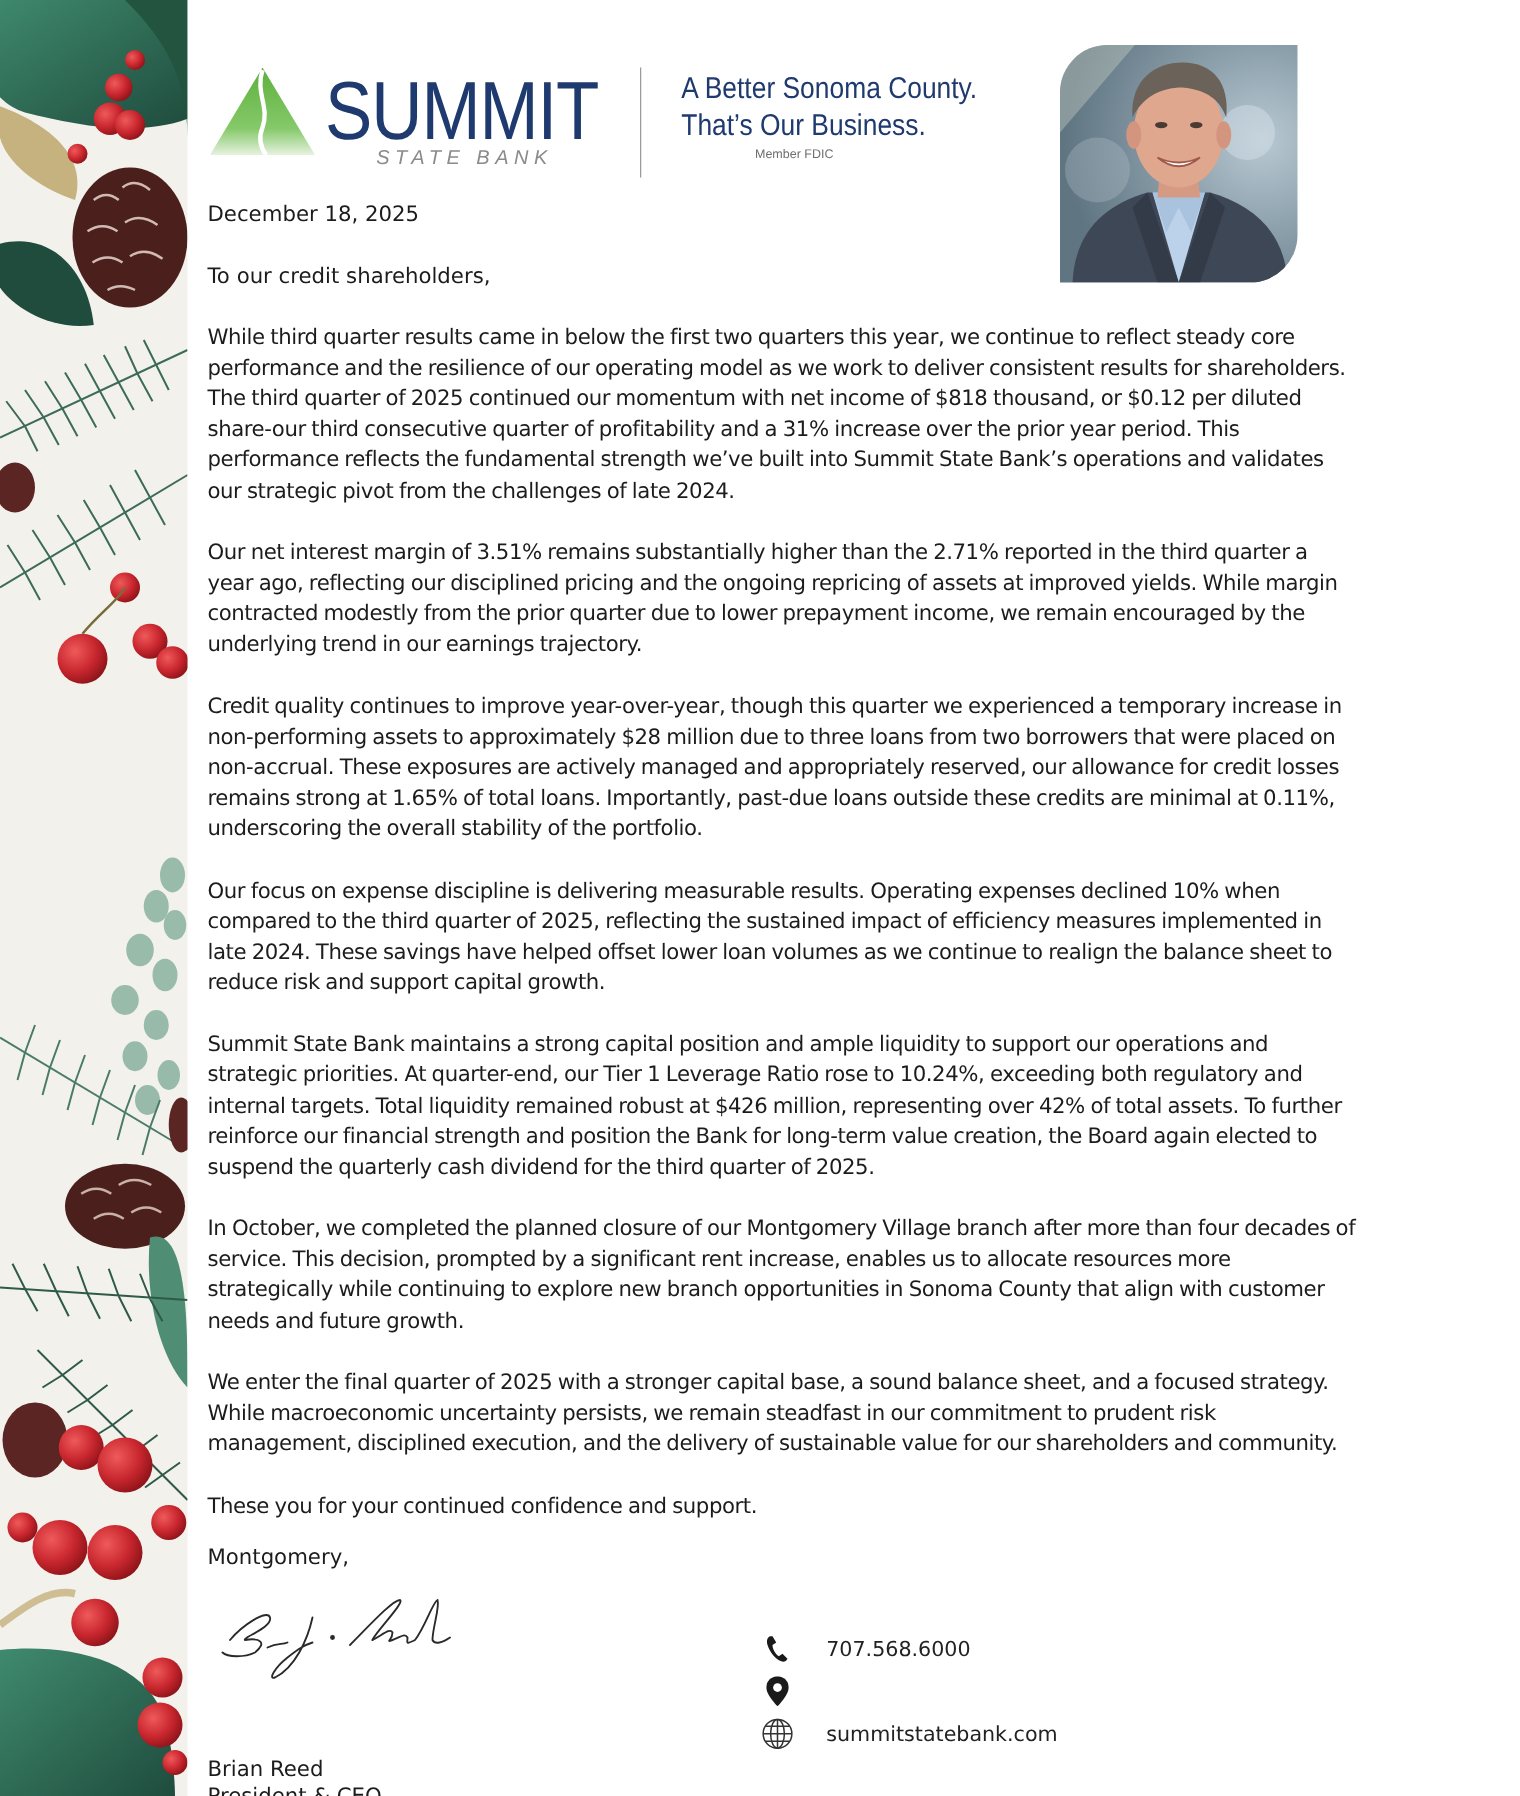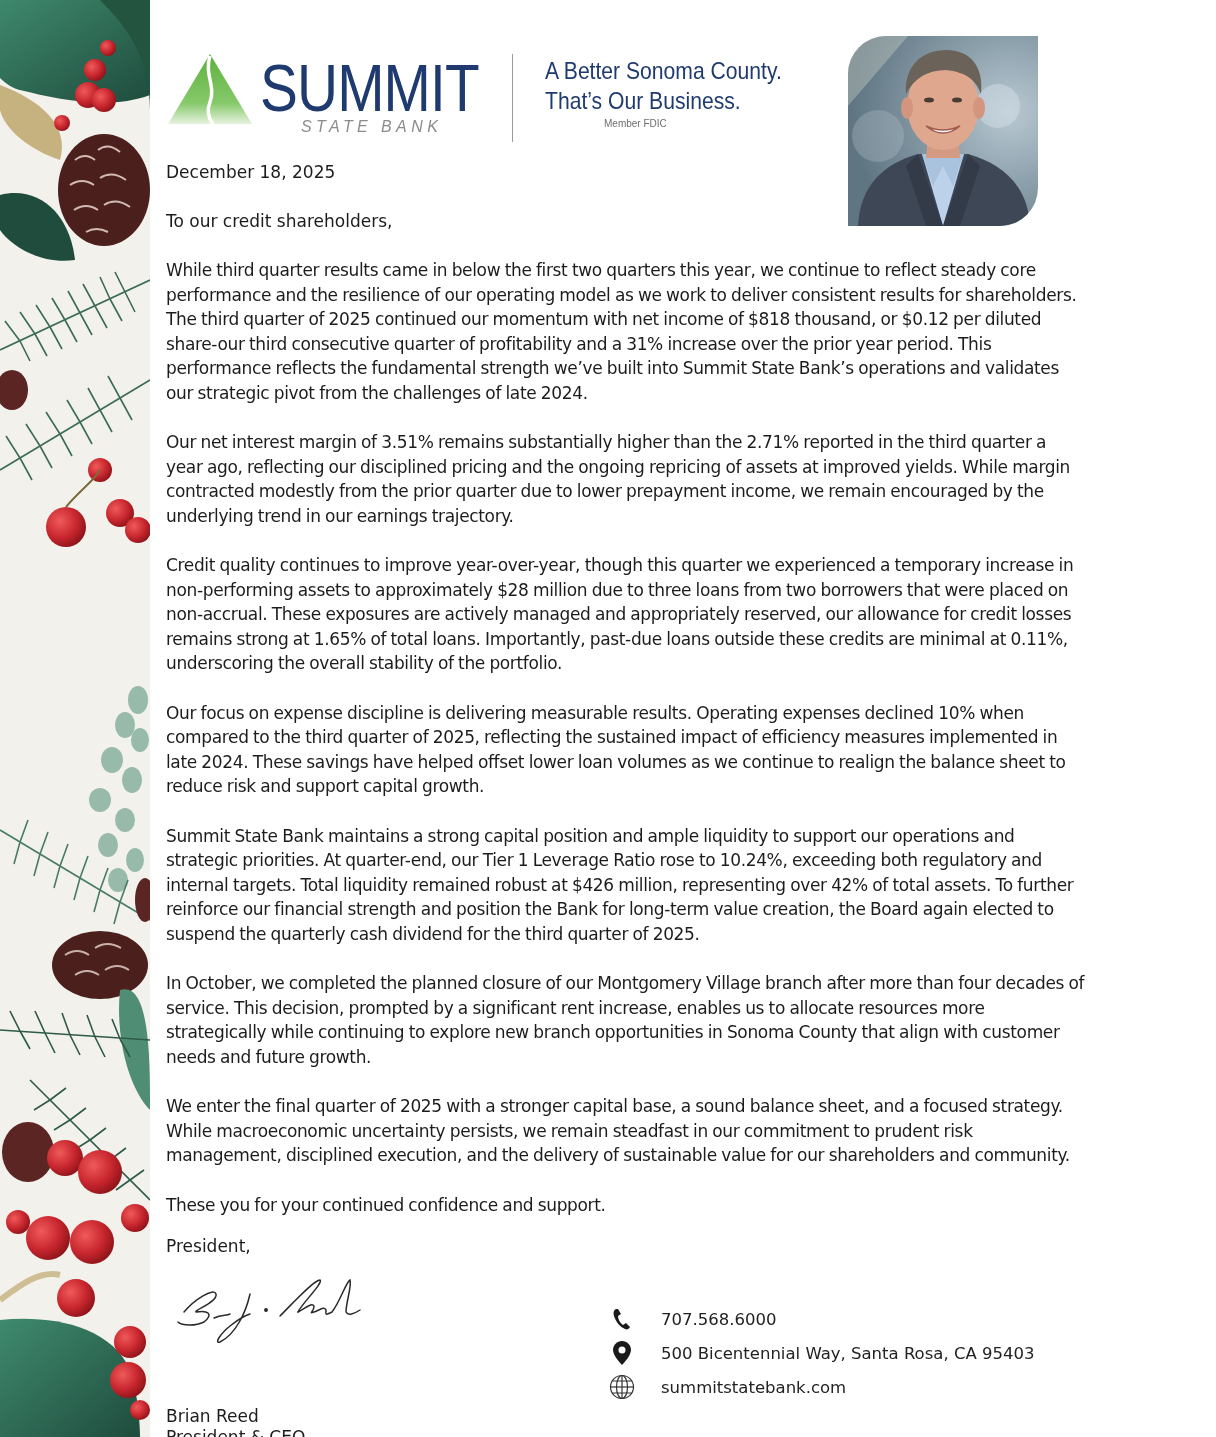--- a/index.html
+++ b/index.html
@@ -251,21 +251,21 @@
   <p class="date">December 18, 2025</p>
   <p class="salutation">To our credit shareholders,</p>
   <p class="para">While third quarter results came in below the first two quarters this year, we continue to reflect steady core performance and the resilience of our operating model as we work to deliver consistent results for shareholders. The third quarter of 2025 continued our momentum with net income of $818 thousand, or $0.12 per diluted share-our third consecutive quarter of profitability and a 31% increase over the prior year period. This performance reflects the fundamental strength we’ve built into Summit State Bank’s operations and validates our strategic pivot from the challenges of late 2024.</p>
   <p class="para">Our net interest margin of 3.51% remains substantially higher than the 2.71% reported in the third quarter a year ago, reflecting our disciplined pricing and the ongoing repricing of assets at improved yields. While margin contracted modestly from the prior quarter due to lower prepayment income, we remain encouraged by the underlying trend in our earnings trajectory.</p>
   <p class="para">Credit quality continues to improve year-over-year, though this quarter we experienced a temporary increase in non-performing assets to approximately $28 million due to three loans from two borrowers that were placed on non-accrual. These exposures are actively managed and appropriately reserved, our allowance for credit losses remains strong at 1.65% of total loans. Importantly, past-due loans outside these credits are minimal at 0.11%, underscoring the overall stability of the portfolio.</p>
   <p class="para">Our focus on expense discipline is delivering measurable results. Operating expenses declined 10% when compared to the third quarter of 2025, reflecting the sustained impact of efficiency measures implemented in late 2024. These savings have helped offset lower loan volumes as we continue to realign the balance sheet to reduce risk and support capital growth.</p>
   <p class="para">Summit State Bank maintains a strong capital position and ample liquidity to support our operations and strategic priorities. At quarter-end, our Tier 1 Leverage Ratio rose to 10.24%, exceeding both regulatory and internal targets. Total liquidity remained robust at $426 million, representing over 42% of total assets. To further reinforce our financial strength and position the Bank for long-term value creation, the Board again elected to suspend the quarterly cash dividend for the third quarter of 2025.</p>
   <p class="para">In October, we completed the planned closure of our Montgomery Village branch after more than four decades of service. This decision, prompted by a significant rent increase, enables us to allocate resources more strategically while continuing to explore new branch opportunities in Sonoma County that align with customer needs and future growth.</p>
   <p class="para">We enter the final quarter of 2025 with a stronger capital base, a sound balance sheet, and a focused strategy. While macroeconomic uncertainty persists, we remain steadfast in our commitment to prudent risk management, disciplined execution, and the delivery of sustainable value for our shareholders and community.</p>
   <p class="para closing">These you for your continued confidence and support.</p>
-  <p class="sincerely">President,</p>
+  <p class="sincerely">Montgomery,</p>
 </div>
 
 <svg class="signature" width="210" height="80" viewBox="0 0 210 80">
   <g stroke="#2a2a2a" stroke-width="1.5" fill="none" stroke-linecap="round">
     <path d="M10,40 C20,28 40,15 42,22 C44,30 20,38 22,40 C34,38 40,42 30,50 C22,54 8,54 4,50"></path>
     <path d="M40,46 C48,42 52,44 56,42"></path>
     <path d="M76,22 C72,40 62,62 46,70 C40,72 46,62 56,54 C66,46 70,44 76,42"></path>
     <circle cx="92" cy="38" r="1.2" fill="#2a2a2a"></circle>
     <path d="M106,44 C120,30 140,8 146,8 C150,10 126,34 124,40"></path>
     <path d="M124,40 C132,36 138,30 140,34 C140,40 134,42 140,40 C146,38 150,34 152,38 C152,42 150,44 158,40 C166,30 172,10 176,8 C178,14 172,30 172,40 C174,44 180,42 186,38"></path>
@@ -286,21 +286,20 @@
     </span>
     <span>707.568.6000</span>
   </div>
   <div class="contact-row">
     <span class="ic">
       <svg width="18" height="24" viewBox="0 0 18 24">
         <path d="M9,0 C4,0 0,4 0,9 C0,15 9,24 9,24 C9,24 18,15 18,9 C18,4 14,0 9,0 Z" fill="#1a1a1a"></path>
         <circle cx="9" cy="9" r="3.5" fill="#ffffff"></circle>
       </svg>
     </span>
-    <span>500 Bicentennial Way, Santa Rosa, CA 95403</span>
   </div>
   <div class="contact-row">
     <span class="ic">
       <svg width="26" height="26" viewBox="0 0 26 26">
         <g stroke="#333" stroke-width="1.2" fill="none">
           <circle cx="13" cy="13" r="11.5"></circle>
           <ellipse cx="13" cy="13" rx="5.5" ry="11.5"></ellipse>
           <line x1="13" y1="1.5" x2="13" y2="24.5"></line>
           <line x1="1.5" y1="13" x2="24.5" y2="13"></line>
           <path d="M3.5,7 L22.5,7 M3.5,19 L22.5,19"></path>

